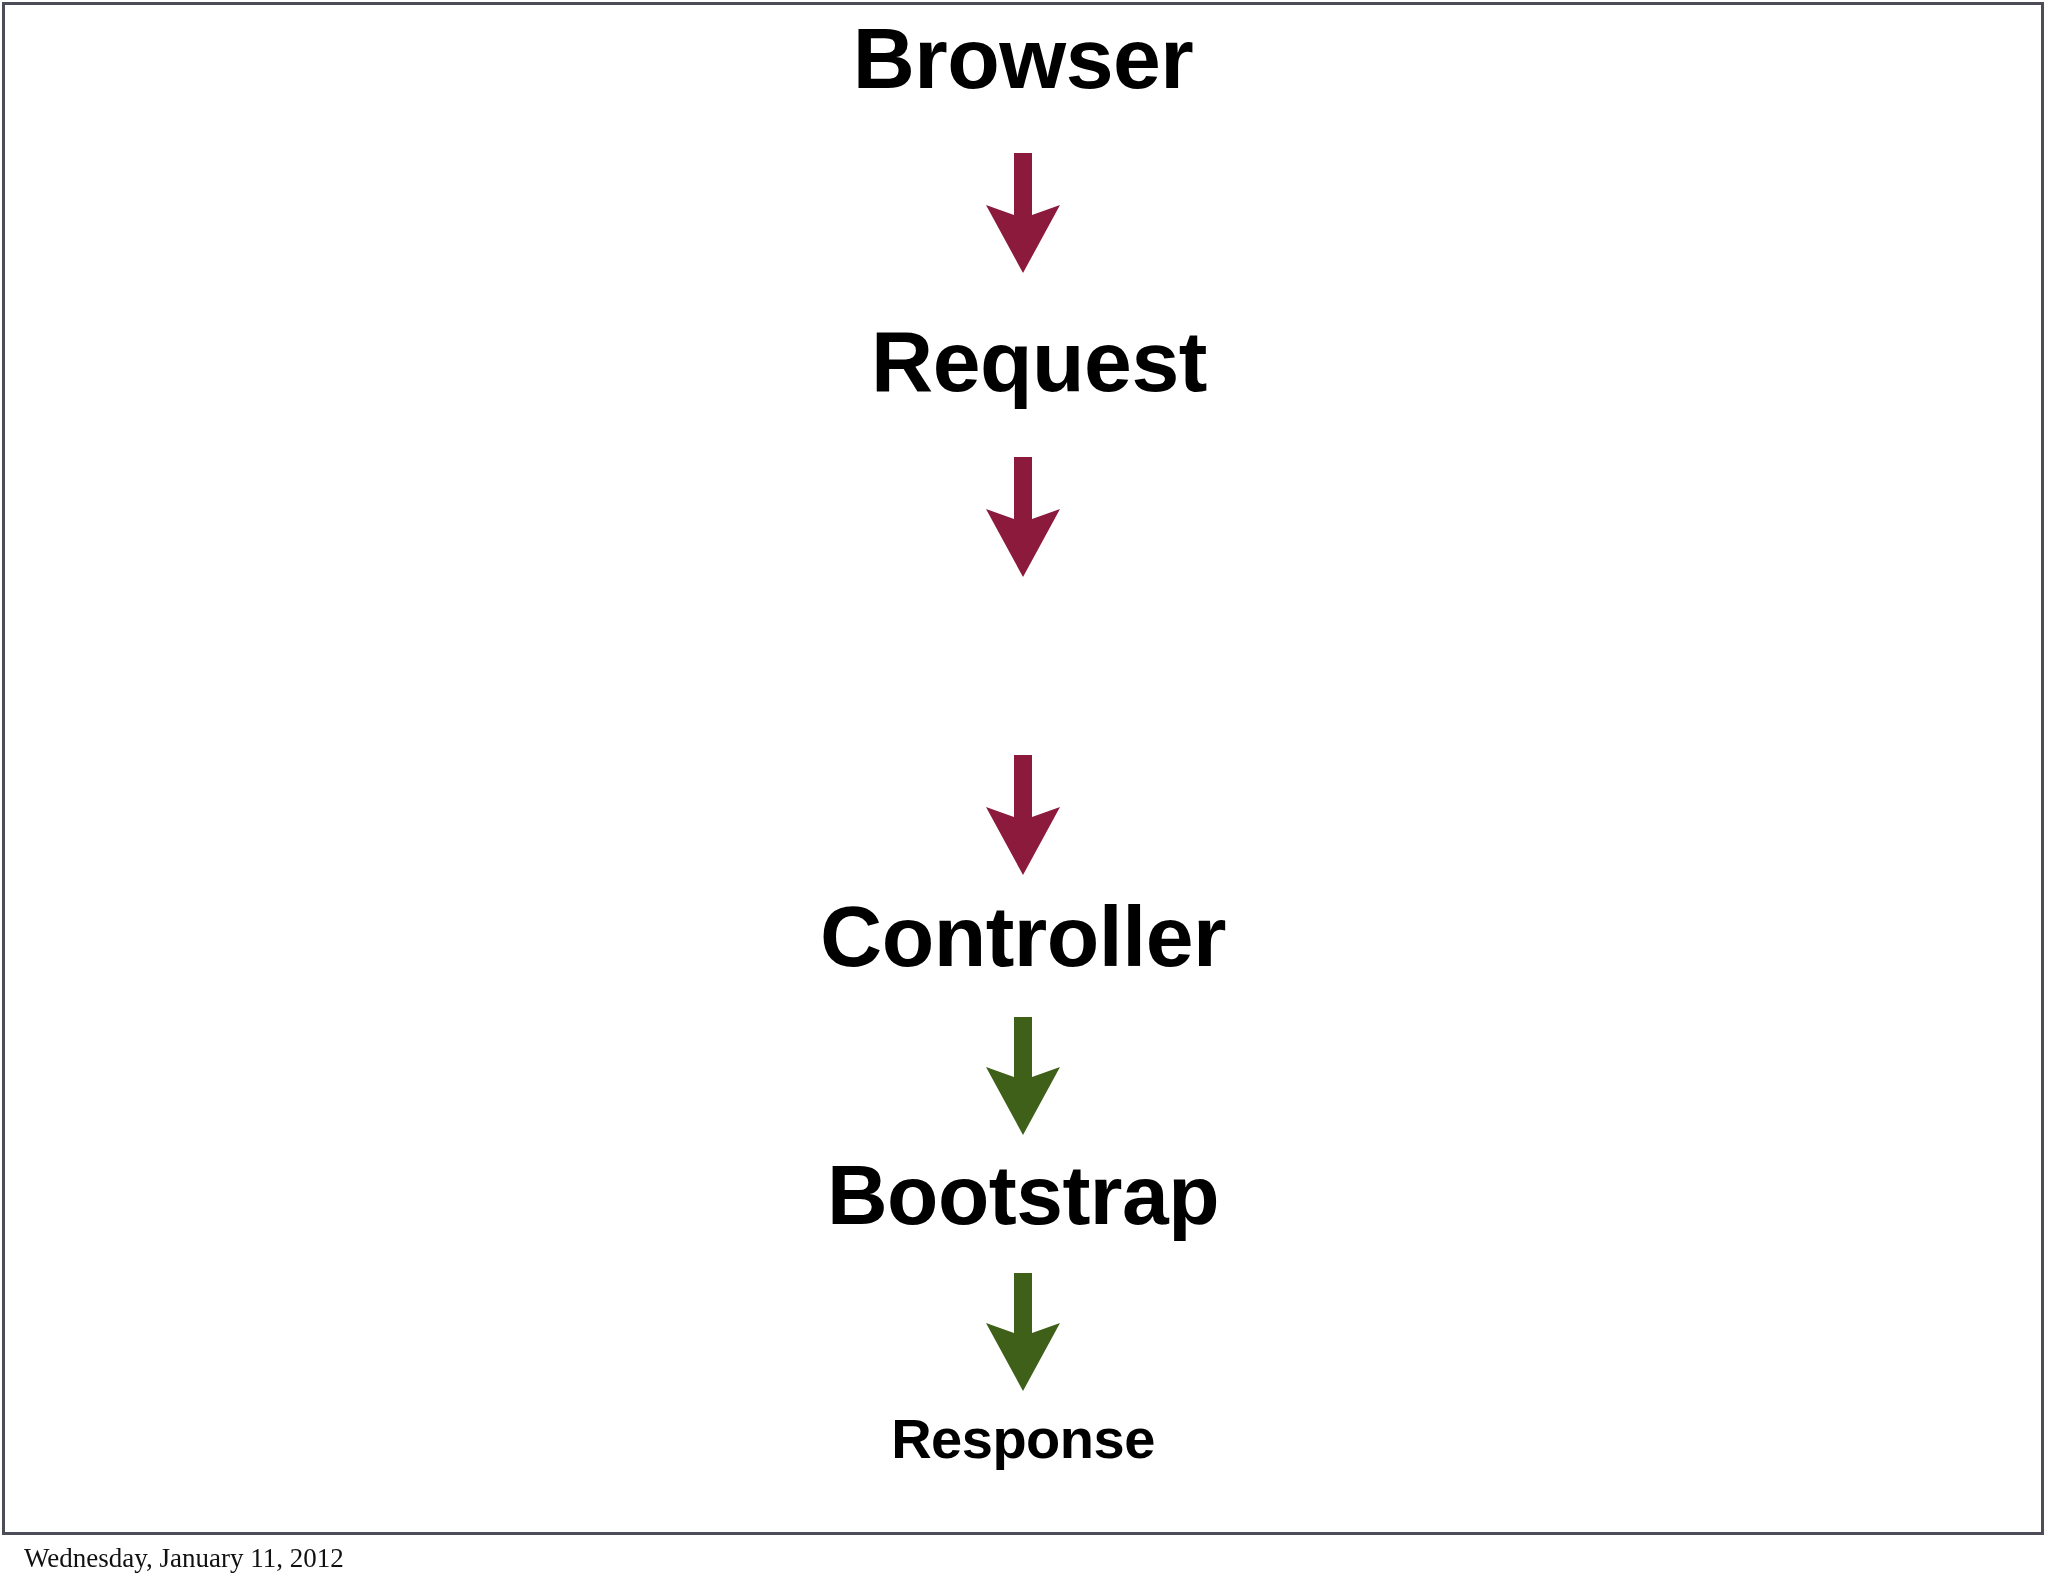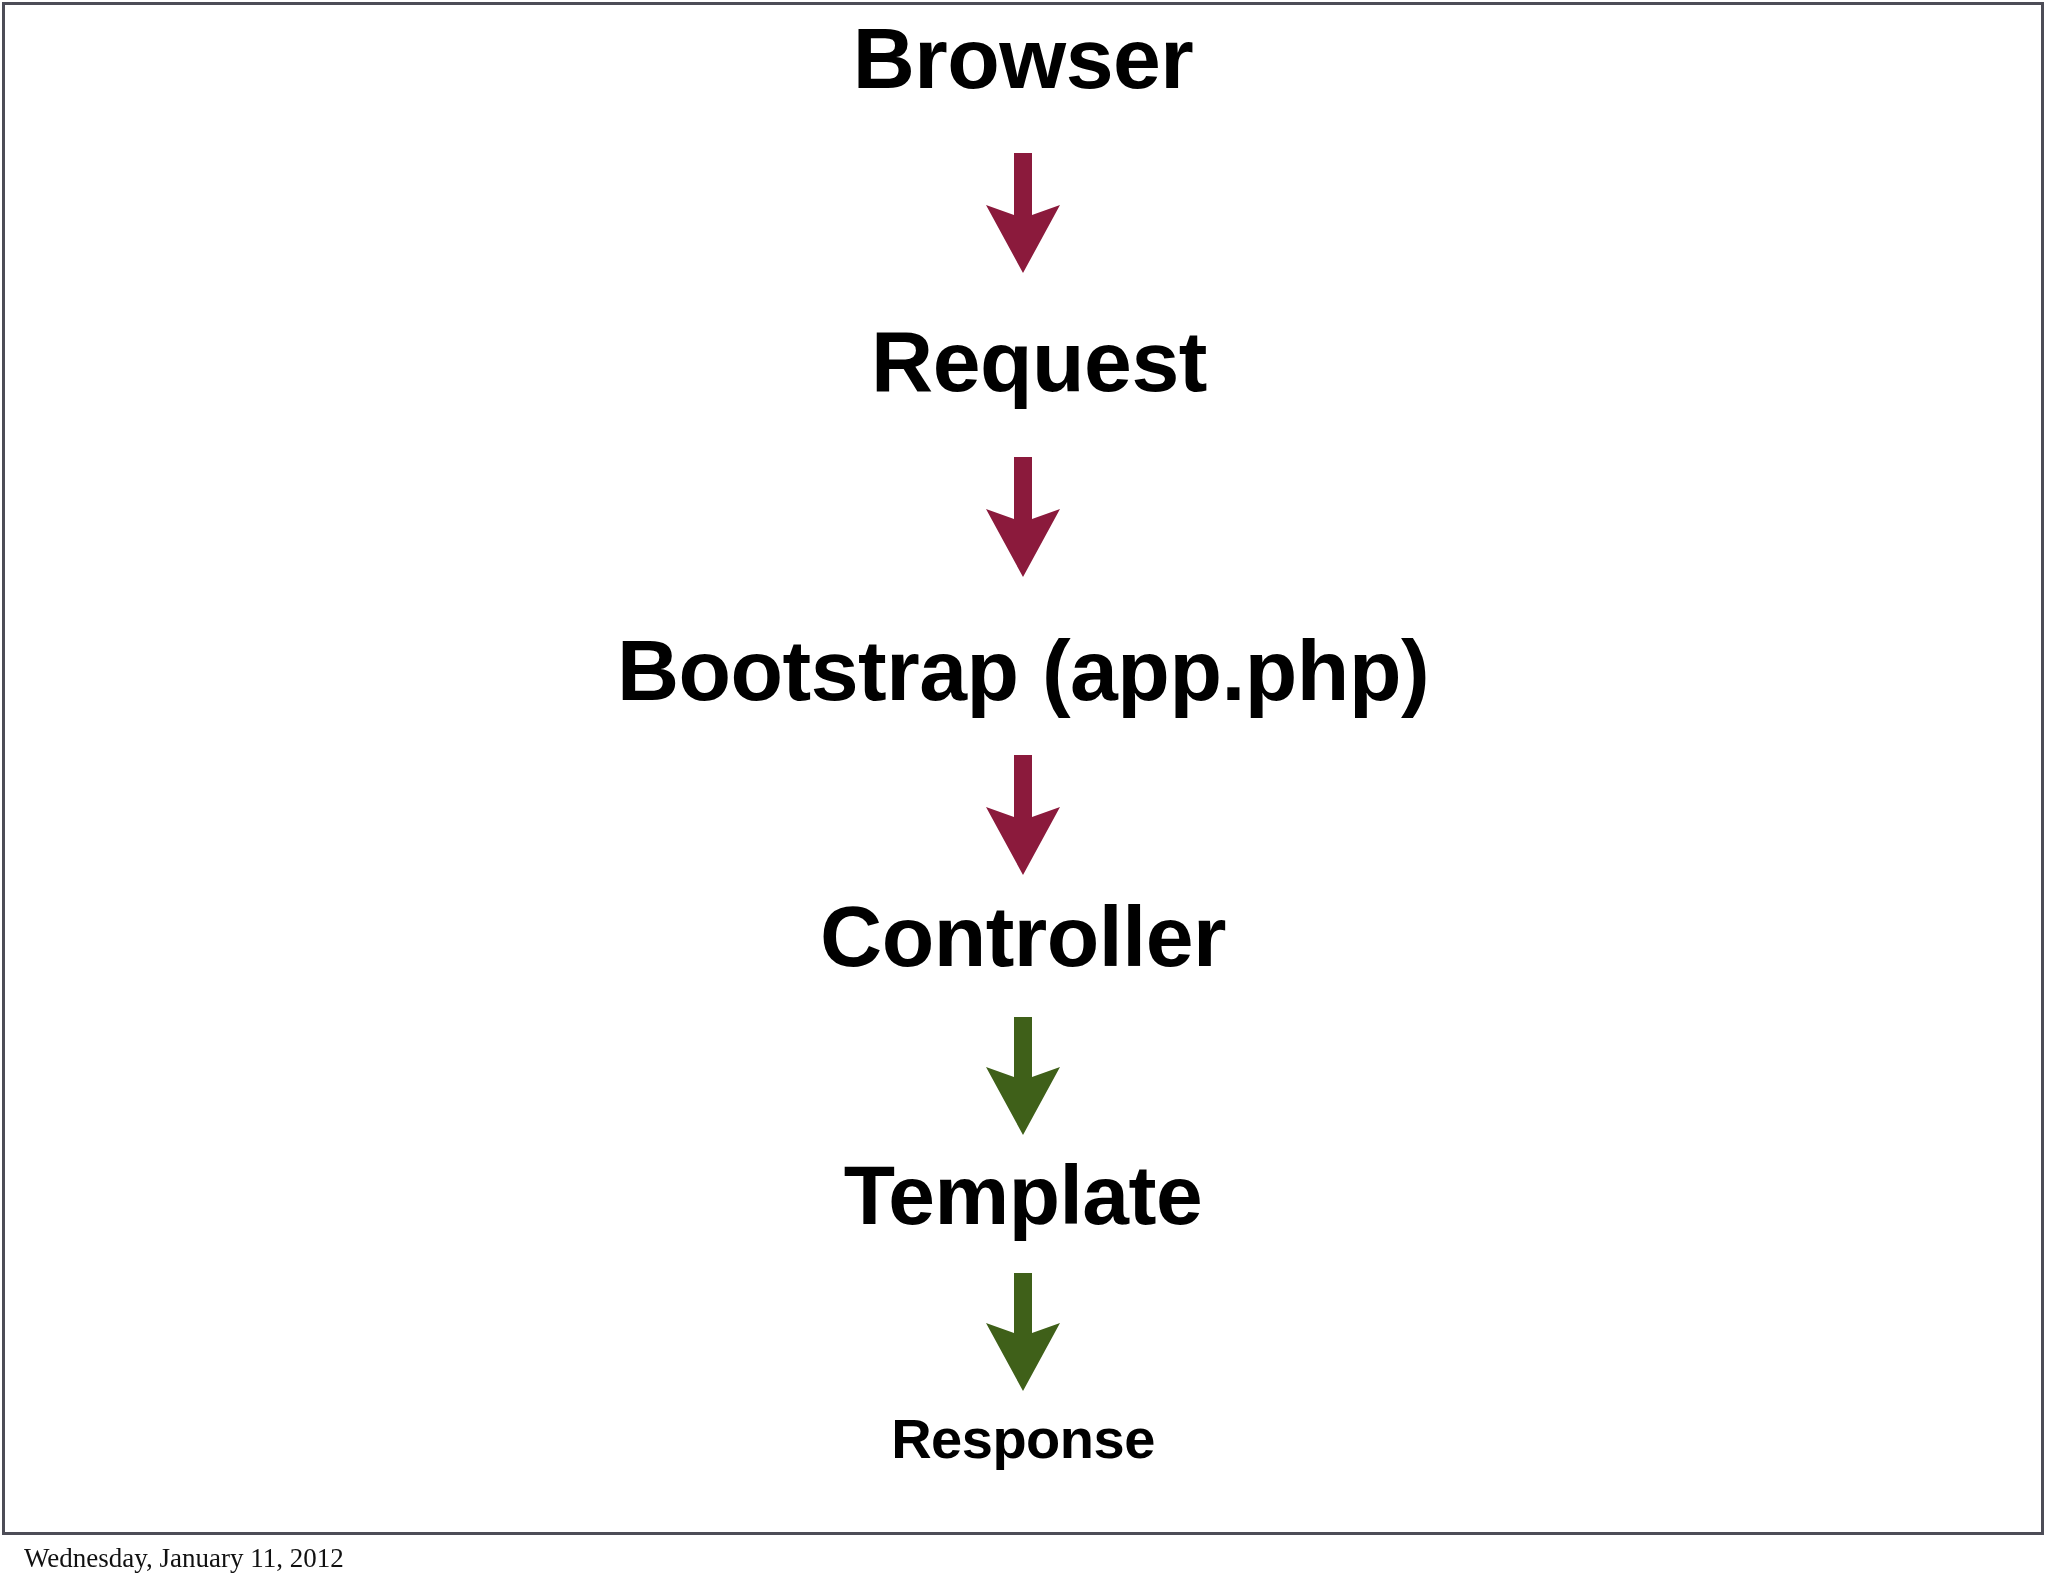--- a/index.html
+++ b/index.html
@@ -114,37 +114,36 @@
       </div>
 
       <div class="node-label node-request">Request</div>
 
       <div class="arrow arrow-2">
         <svg width="110" height="120" viewBox="0 0 110 120" aria-hidden="true">
           <path d="M46 0 L64 0 L64 62 L92 52 L55 120 L18 52 L46 62 Z" fill="#8B1A3C"></path>
         </svg>
       </div>
 
-      <div class="node-label node-bootstrap">Bootstrap (app.php)</div>
 
       <div class="arrow arrow-3">
         <svg width="110" height="120" viewBox="0 0 110 120" aria-hidden="true">
           <path d="M46 0 L64 0 L64 62 L92 52 L55 120 L18 52 L46 62 Z" fill="#8B1A3C"></path>
         </svg>
       </div>
 
       <div class="node-label node-controller">Controller</div>
 
       <div class="arrow arrow-4">
         <svg width="110" height="118" viewBox="0 0 110 118" aria-hidden="true">
           <path d="M46 0 L64 0 L64 60 L92 50 L55 118 L18 50 L46 60 Z" fill="#3F6019"></path>
         </svg>
       </div>
 
-      <div class="node-label node-template">Template</div>
+      <div class="node-label node-template">Bootstrap</div>
 
       <div class="arrow arrow-5">
         <svg width="110" height="118" viewBox="0 0 110 118" aria-hidden="true">
           <path d="M46 0 L64 0 L64 60 L92 50 L55 118 L18 50 L46 60 Z" fill="#3F6019"></path>
         </svg>
       </div>
 
       <div class="node-label node-response">Response</div>
 
     </div>

